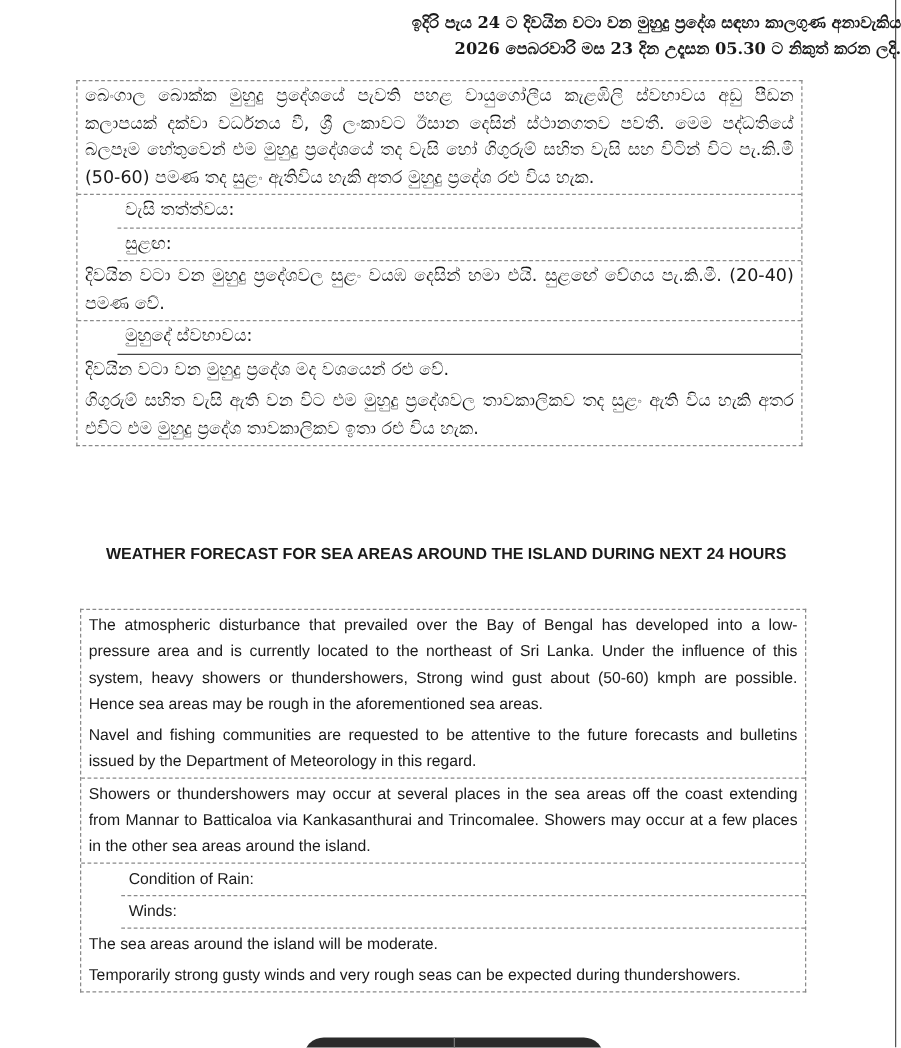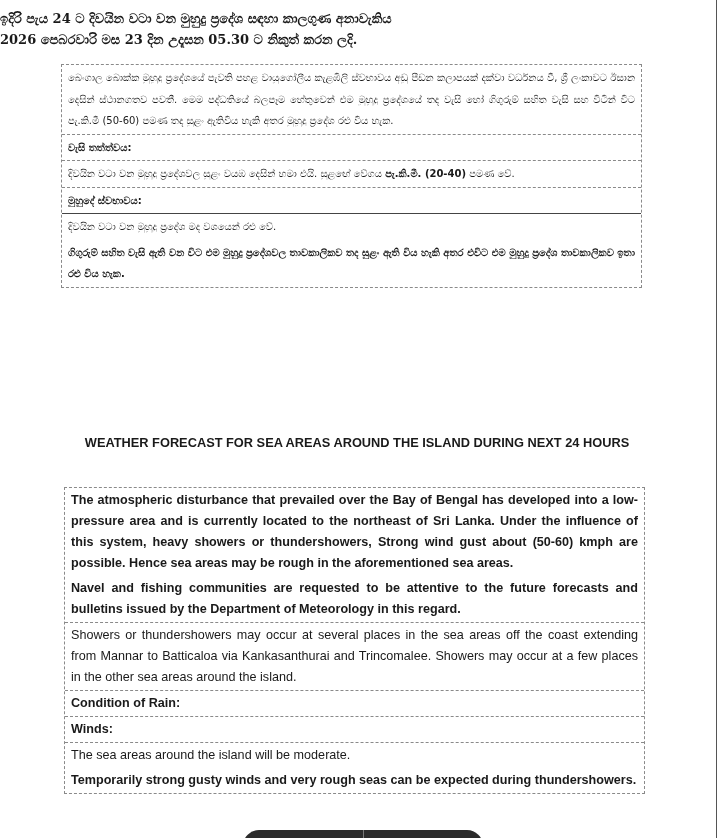--- a/index.html
+++ b/index.html
@@ -4,36 +4,36 @@
 <style>
   html, body { margin: 0; padding: 0; }
   body {
     width: 721px; height: 838px; overflow: hidden; background: #ffffff;
     position: relative; color: #1a1a1a;
   }
   .right-edge {
     position: absolute; top: 0; right: 4px; width: 1px; height: 838px; background: #555;
   }
   .si-header {
-    position: absolute; top: 8px; left: 0; width: 721px; text-align: left;
+    position: absolute; top: 8px; left: 0; width: 721px; text-align: right;
     font-family: "DejaVu Serif", serif; font-weight: bold; font-size: 13px; line-height: 21px;
   }
   .box {
     position: absolute; left: 61px; width: 581px;
     border: 1px dashed #8a8a8a; box-sizing: border-box;
   }
   .row { border-bottom: 1px dashed #8a8a8a; padding: 2px 6px; }
   .row:last-child { border-bottom: none; }
-  .row.head { font-weight: bold; }
+  .row.head { font-weight: normal; margin-left: 32px; }
   .row.solid-bottom { border-bottom: 1px solid #444; }
-  .si { font-family: "DejaVu Sans", sans-serif; font-size: 10px; line-height: 21.5px; text-align: justify; }
+  .si { font-family: "DejaVu Sans", sans-serif; font-size: 14px; line-height: 21.5px; text-align: justify; }
   .en { font-family: "Liberation Sans", sans-serif; font-size: 12.6px; line-height: 21px; text-align: justify; }
   .p { margin: 0; }
   .p + .p { margin-top: 4px; }
-  .bold { font-weight: bold; }
+  .bold { font-weight: normal; }
   #si-box { top: 64px; }
   #en-box { top: 487px; left: 64px; width: 581px; }
   .en-header {
     position: absolute; top: 432px; left: 0; width: 714px; text-align: center;
     font-family: "Liberation Sans", sans-serif; font-weight: bold; font-size: 12.8px; line-height: 22px;
   }
   .pill {
     position: absolute; left: 243px; top: 830px; width: 240px; height: 30px;
     background: #2b2b2b; border-radius: 16px 16px 0 0; display: flex;
   }
@@ -48,20 +48,21 @@
 <div class="si-header">
   <div>ඉදිරි පැය 24 ට දිවයින වටා වන මුහුදු ප්‍රදේශ සඳහා කාලගුණ අනාවැකිය</div>
   <div>2026 පෙබරවාරි මස 23 දින උදෑසන 05.30 ට නිකුත් කරන ලදි.</div>
 </div>
 
 <div class="box si" id="si-box">
   <div class="row">
     <p class="p">බෙංගාල බොක්ක මුහුදු ප්‍රදේශයේ පැවති පහළ වායුගෝලීය කැළඹිලි ස්වභාවය අඩු පීඩන කලාපයක් දක්වා වර්ධනය වී, ශ්‍රී ලංකාවට ඊසාන දෙසින් ස්ථානගතව පවතී. මෙම පද්ධතියේ බලපෑම හේතුවෙන් එම මුහුදු ප්‍රදේශයේ තද වැසි හෝ ගිගුරුම් සහිත වැසි සහ විටින් විට පැ.කි.මී (50-60) පමණ තද සුළං ඇතිවිය හැකි අතර මුහුදු ප්‍රදේශ රළු විය හැක.</p>
   </div>
   <div class="row head">වැසි තත්ත්වය:</div>
+  <div class="row head">සුළඟ:</div>
   <div class="row"><span>දිවයින වටා වන මුහුදු ප්‍රදේශවල සුළං වයඹ දෙසින් හමා එයි. සුළඟේ වේගය </span><span class="bold">පැ.කි.මී. (20-40)</span><span> පමණ වේ.</span></div>
   <div class="row head solid-bottom">මුහුදේ ස්වභාවය:</div>
   <div class="row">
     <p class="p">දිවයින වටා වන මුහුදු ප්‍රදේශ මද වශයෙන් රළු වේ.</p>
     <p class="p bold">ගිගුරුම් සහිත වැසි ඇති වන විට එම මුහුදු ප්‍රදේශවල තාවකාලිකව තද සුළං ඇති විය හැකි අතර එවිට එම මුහුදු ප්‍රදේශ තාවකාලිකව ඉතා රළු විය හැක.</p>
   </div>
 </div>
 
 <div class="en-header">
   <div>WEATHER FORECAST FOR SEA AREAS AROUND THE ISLAND DURING NEXT 24 HOURS</div>

